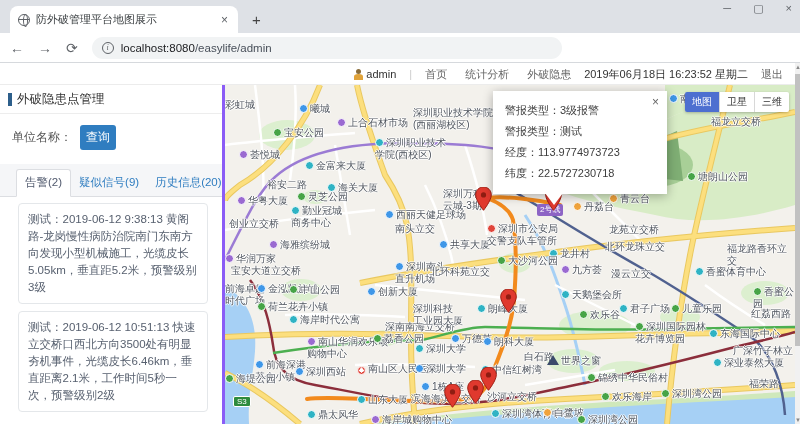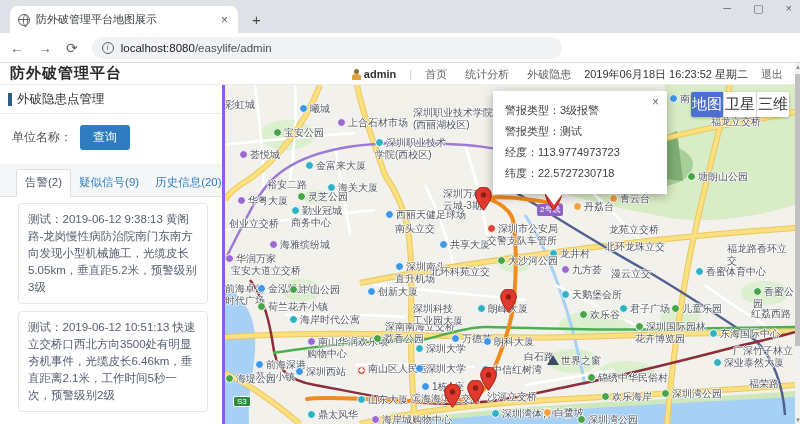--- a/index.html
+++ b/index.html
@@ -33,61 +33,61 @@
   .prof { width:14px; height:14px; background:#5f6368; border-radius:50%; position:relative; overflow:hidden; }
   .prof:before { content:""; position:absolute; left:4.5px; top:2.5px; width:5px; height:5px; background:#e8eaed; border-radius:50%; }
   .prof:after { content:""; position:absolute; left:2px; top:8.5px; width:10px; height:7px; background:#e8eaed; border-radius:50% 50% 0 0; }
   .updot { width:14px; height:14px; background:#d93025; border-radius:50%; position:relative; }
   .updot:after { content:"↑"; position:absolute; left:3.5px; top:1px; color:#fff; font-size:9px; }
 
   
   .app-header { position:absolute; left:0; top:63px; width:795px; height:22px; background:#fff; border-bottom:1px solid #ececec; display:flex; align-items:center; }
   .app-title { font-size:15px; font-weight:bold; color:#2b2b2b; margin-left:10px; letter-spacing:1px; }
   .hdr-right { position:absolute; right:12px; top:0; height:22px; display:flex; align-items:center; gap:13px; font-size:11px; color:#666; }
-  .user-blk { display:flex; align-items:flex-end; gap:2px; color:#333; font-weight:bold; }
+  .user-blk { display:flex; align-items:flex-end; gap:2px; color:#333; font-weight:normal; }
   .user-ico { width:11px; height:11px; position:relative; }
   .user-ico:before { content:""; position:absolute; left:3px; top:0; width:5px; height:5px; background:#8a6d3b; border-radius:50%; }
   .user-ico:after { content:""; position:absolute; left:1px; top:5px; width:9px; height:6px; background:#e0a33b; border-radius:45% 45% 0 0; }
   .hdr-sep { color:#ccc; font-weight:normal; }
   .nav-item { cursor:pointer; }
   .hdr-date { color:#333; }
 
   
   .main { position:absolute; left:0; top:85px; width:795px; height:339px; display:flex; }
 
   
   .sidebar { width:225px; height:339px; background:#fff; border-right:3px solid #8b5cf6; font-size:12px; overflow:hidden; }
   .side-title { display:flex; align-items:center; padding:6px 8px 5px 8px; border-bottom:1px solid #ededed; }
   .side-title .bar { width:4px; height:13px; background:#2d5f8b; margin-right:5px; }
   .side-title .txt { font-size:12.5px; color:#333; }
   .unit-row { display:flex; align-items:center; padding:11px 10px 10px 12px; gap:8px; }
   .unit-label { color:#555; font-size:12px; }
   .unit-select { border:1px solid #cfd4da; border-radius:3px; background:#fff; color:#556; font-size:11.5px; padding:3px 4px 3px 7px; display:flex; align-items:center; gap:6px; cursor:pointer; }
   .unit-select .arr { font-size:8px; color:#888; }
-  .query-btn { background:#2f7dc0; color:#fff; border:none; border-radius:3px; font-size:12px; padding:4px 13px; cursor:pointer; }
+  .query-btn { background:#2f7dc0; color:#fff; border:none; border-radius:3px; font-size:12px; padding:4px 6px; cursor:pointer; }
   .side-tabs { display:flex; align-items:flex-end; background:#f5f6f8; border-bottom:1px solid #dcdee2; padding:5px 0 0 16px; margin-top:4px; }
   .tab-item { padding:5px 8px 6px 8px; color:#2f7dc0; font-size:11.5px; cursor:pointer; white-space:nowrap; }
   .tab-item.active { background:#fff; border:1px solid #dcdee2; border-bottom:1px solid #fff; margin-bottom:-1px; border-radius:3px 3px 0 0; color:#515a6e; }
   .msg-wrap { padding:6px 14px 0 18px; background:#fff; }
   .msg-box { border:1px solid #e4e7ea; border-radius:4px; background:#fff; color:#57606f; font-size:11.5px; line-height:1.48; padding:7px 9px; margin-bottom:7px; }
 
   
   .map { position:relative; width:570px; height:339px; overflow:hidden; background:#f3f1ec; }
   .map svg.base { position:absolute; left:0; top:0; }
   .mlabel { position:absolute; font-size:10px; color:#4f555e; line-height:1.2; white-space:pre-line; text-shadow:-1px 0 #fff,1px 0 #fff,0 -1px #fff,0 1px #fff; z-index:3; }
   .poi { display:inline-block; width:9px; height:9px; border-radius:50%; border:1px solid #fff; margin-right:2px; vertical-align:-1px; color:#fff; font-size:7px; line-height:8px; text-align:center; }
   .poi.blue { background:#3f97e8; } .poi.teal { background:#2fb3c4; } .poi.purple { background:#9a6ad1; }
   .poi.green { background:#47a447; } .poi.orange { background:#f0a33c; } .poi.red { background:#e0453a; }
   .poi.cross { background:#e0453a; font-weight:bold; }
   .poi.pyramid { width:0; height:0; border:none; border-left:6px solid transparent; border-right:6px solid transparent; border-bottom:10px solid #3b4a6b; border-radius:0; background:none; }
   .marker { position:absolute; z-index:5; }
   .metro-tag { position:absolute; background:#8d64c5; color:#fff; font-size:8px; line-height:10px; padding:1px 3px; border-radius:2px; z-index:3; }
   .road-badge { position:absolute; background:#2e8b3d; border:1px solid #fff; color:#fff; font-size:8px; line-height:9px; padding:0 3px; border-radius:2px; z-index:3; }
   .map-ctls { position:absolute; right:6px; top:7px; display:flex; z-index:8; box-shadow:0 1px 3px rgba(0,0,0,.25); border-radius:2px; overflow:hidden; }
-  .mctl { background:#fff; color:#333; font-size:15px; padding:3px 1px; border-right:1px solid #d8d8d8; cursor:pointer; }
+  .mctl { background:#fff; color:#333; font-size:10px; padding:3px 7px; border-right:1px solid #d8d8d8; cursor:pointer; }
   .mctl:last-child { border-right:none; }
   .mctl.active { background:#4d6fd0; color:#fff; }
   .popup { position:absolute; left:268px; top:6px; width:174px; background:#fff; box-shadow:0 2px 10px rgba(0,0,0,.3); z-index:9; padding:9px 12px 10px 12px; }
   .popup .pclose { position:absolute; right:8px; top:4px; color:#666; font-size:12px; cursor:pointer; }
   .pline { font-size:11px; color:#3c3c3c; line-height:21px; white-space:nowrap; }
   .popup .tail { position:absolute; left:52px; bottom:-11px; width:0; height:0; border-left:9px solid transparent; border-right:9px solid transparent; border-top:12px solid #fff; }
 
   
   .pg-scroll { position:absolute; right:0; top:63px; width:5px; height:361px; background:#f1f1f1; z-index:20; }
   .pg-scroll .thumb { position:absolute; left:0; top:11px; width:5px; height:272px; background:#c1c1c1; }
@@ -127,21 +127,20 @@
       <span class="star">☆</span>
       <span class="ext">
           <span class="badge">1</span>
         </span>
       <span class="prof"></span>
       <span class="updot"></span>
     </div>
   </div>
 
   <div class="app-header">
-    <span class="app-title">防外破管理平台</span>
     <div class="hdr-right">
       <span class="user-blk">
         <span class="user-ico"></span>
         <span>admin</span>
       </span>
       <span class="hdr-sep">|</span>
       <span id="hdr-nav" style="display:flex;gap:18px;">
           <span class="nav-item">首页</span>
           <span class="nav-item">统计分析</span>
           <span class="nav-item">外破隐患</span>

